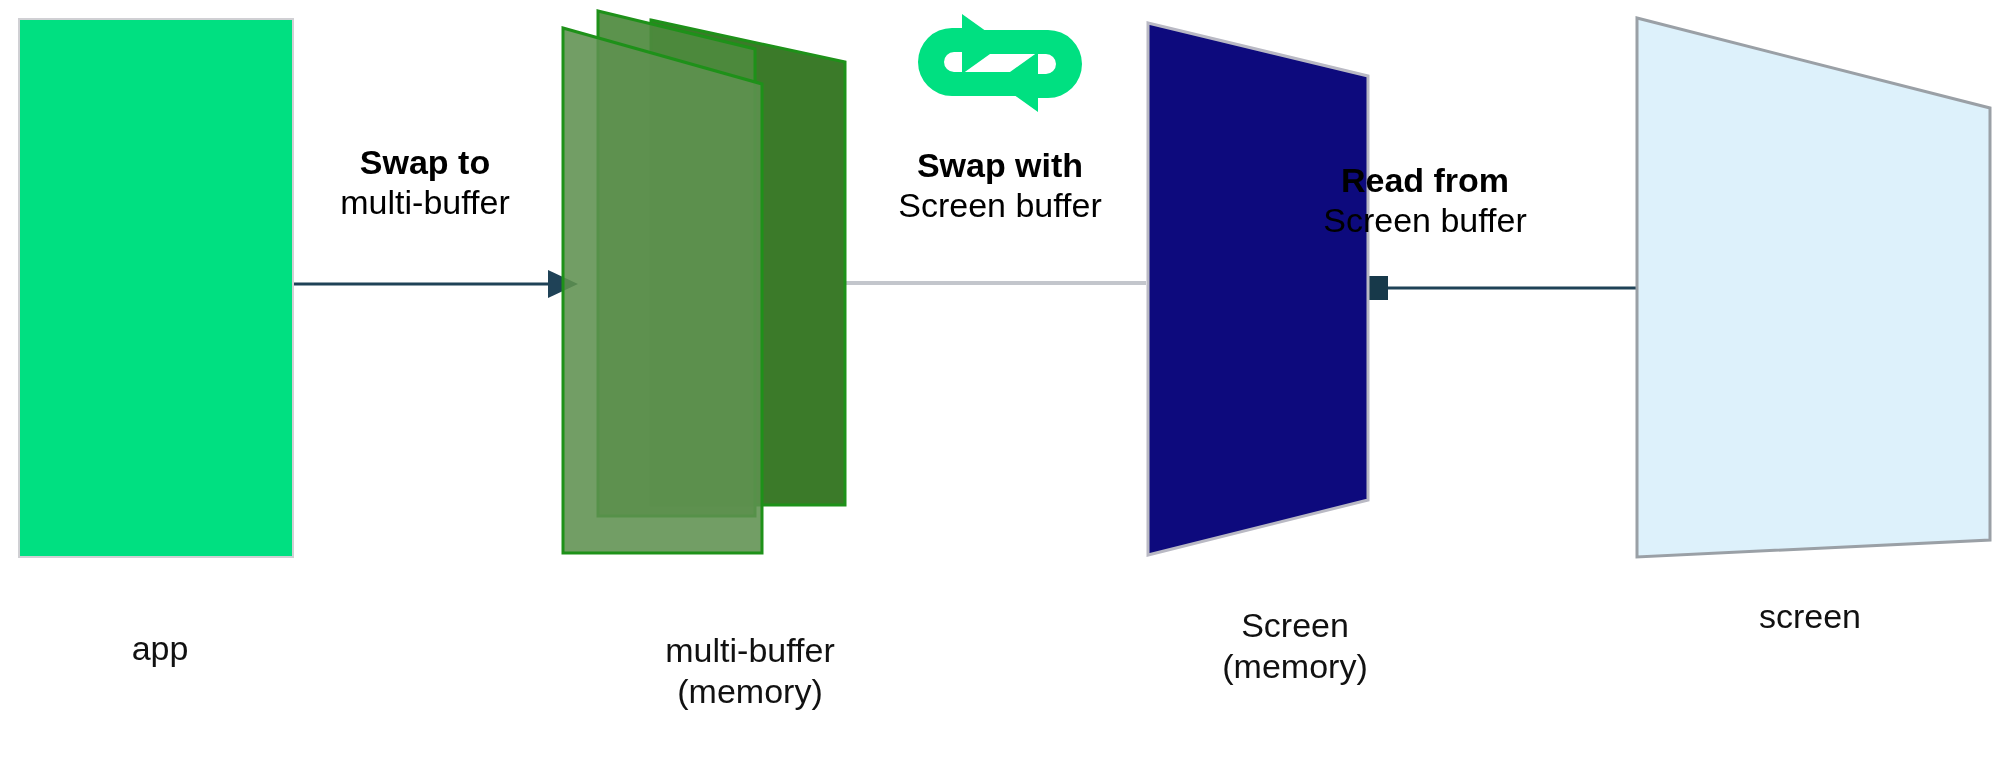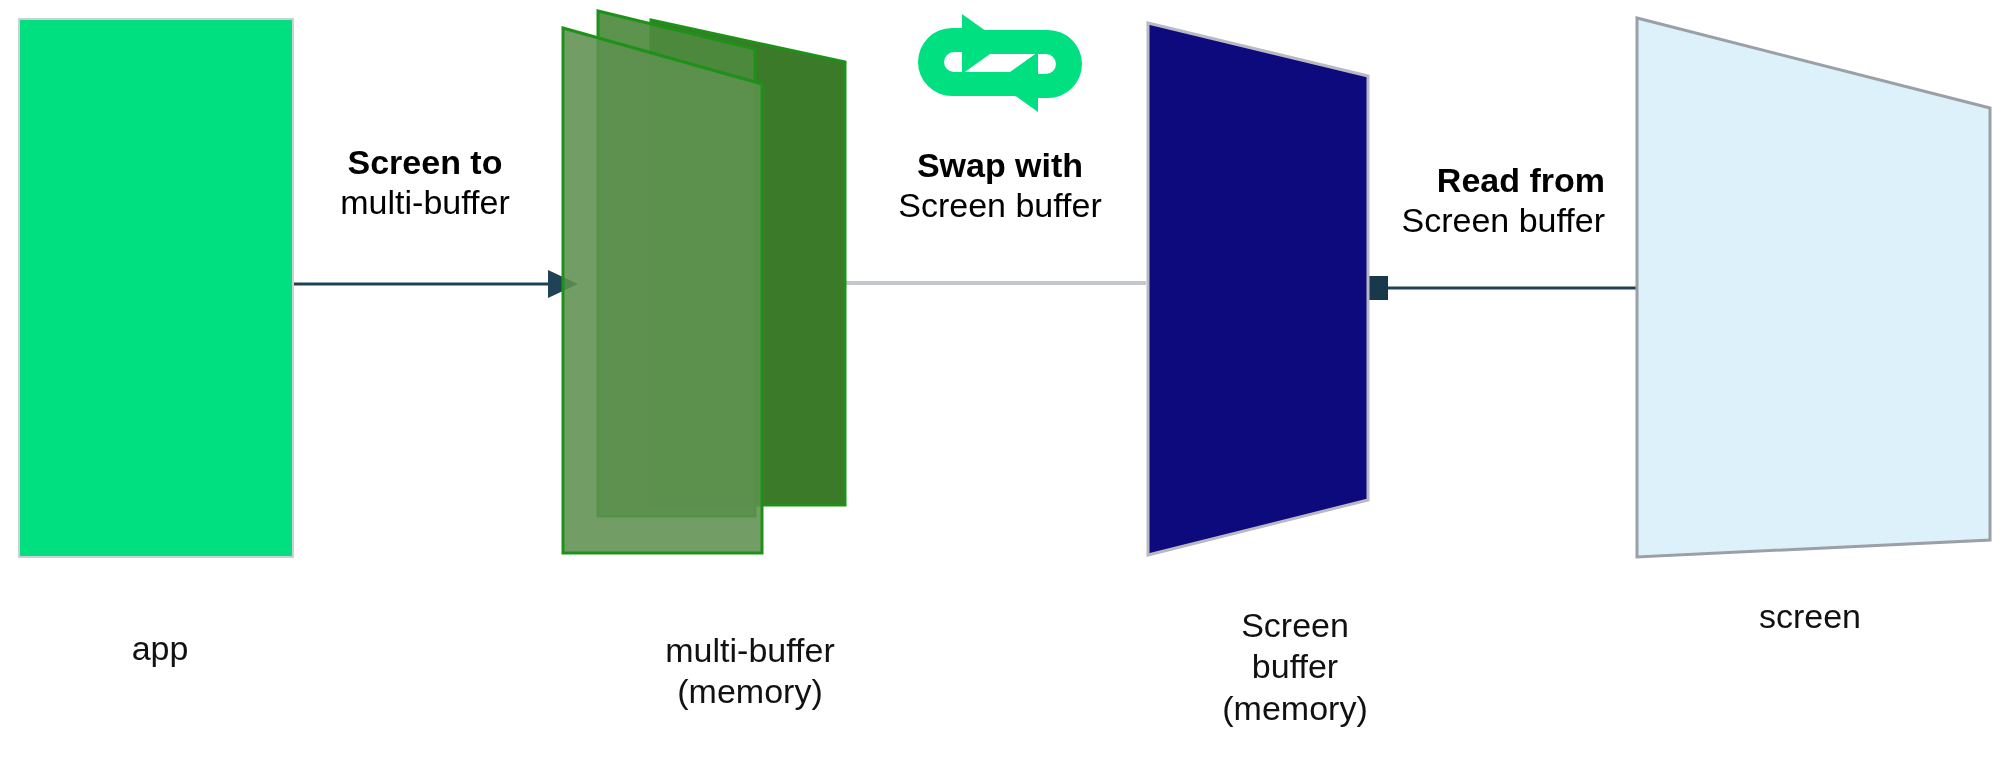--- a/index.html
+++ b/index.html
@@ -33,21 +33,21 @@
     text-align:center;
     color:#000000;
     line-height:1.18;
     white-space:nowrap;
   }
   .edge-label .l1{font-weight:bold;font-size:34px;display:block;letter-spacing:0px;}
   .edge-label .l2{font-weight:normal;font-size:34px;display:block;}
 
   .lbl-write{left:245px; top:142px; width:360px;}
   .lbl-swap {left:830px; top:145px; width:340px;}
-  .lbl-read {left:1245px; top:160px; width:360px;text-align:right;}
+  .lbl-read {left:1245px; top:160px; width:360px;}
 
   
   .caption{
     text-align:center;
     color:#111111;
     font-size:34px;
     line-height:1.22;
     white-space:nowrap;
   }
   .cap-app   {left:30px;  top:628px; width:260px;}
@@ -93,21 +93,21 @@
   <svg class="swap-icon" viewBox="0 0 200 118">
     <g fill="#00E081">
 
       <path d="M62,24 H52 A34,34 0 0 0 52,92 H118 V68 H54 A10,10 0 0 1 54,48 H62 V70 L104,40 L62,10 Z"></path>
 
       <path d="M138,94 H148 A34,34 0 0 0 148,26 H82 V50 H146 A10,10 0 0 1 146,70 H138 V48 L96,78 L138,108 Z"></path>
     </g>
   </svg>
 
   <div class="edge-label lbl-write">
-    <span class="l1">Screen to</span>
+    <span class="l1">Swap to</span>
     <span class="l2">multi-buffer</span>
   </div>
 
   <div class="edge-label lbl-swap">
     <span class="l1">Swap with</span>
     <span class="l2">Screen buffer</span>
   </div>
 
   <div class="edge-label lbl-read">
     <span class="l1">Read from</span>
@@ -118,21 +118,20 @@
     <span>app</span>
   </div>
 
   <div class="caption cap-multi">
     <div>multi-buffer</div>
     <div>(memory)</div>
   </div>
 
   <div class="caption cap-screenbuf">
     <div>Screen</div>
-    <div>buffer</div>
     <div>(memory)</div>
   </div>
 
   <div class="caption cap-screen">
     <span>screen</span>
   </div>
 
 </div>
 
 </body></html>

